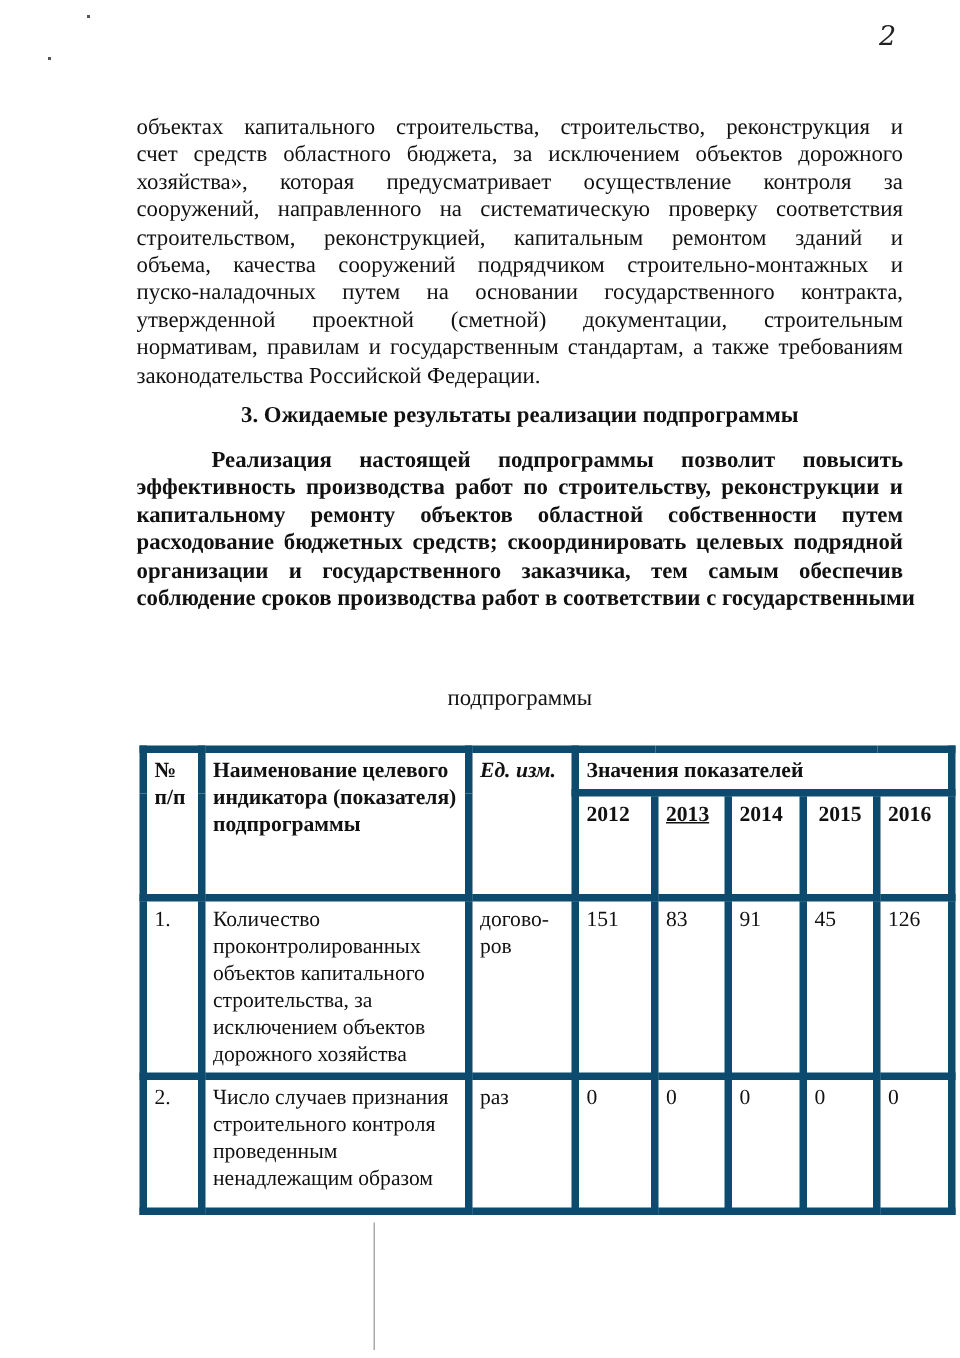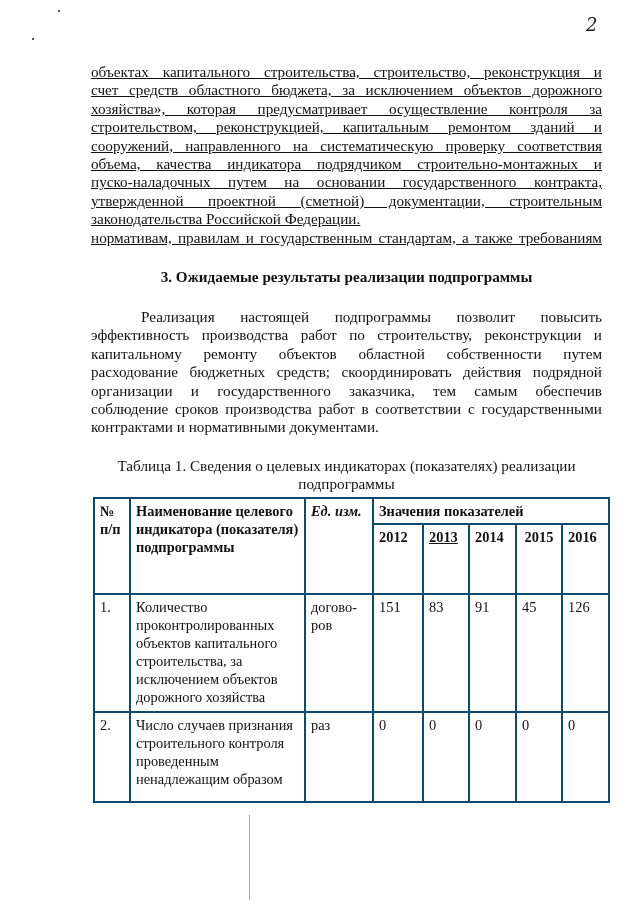--- a/index.html
+++ b/index.html
@@ -11,58 +11,56 @@
   .para { position: absolute; left: 91px; width: 511px; font-size: 15.2px; line-height: 18.4px;
           text-align: justify; }
   .para .ln { display: block; text-align: justify; text-align-last: justify; white-space: nowrap; }
   .para .ln.last { text-align-last: left; }
   .heading { position: absolute; left: 91px; width: 511px; top: 268px; text-align: center;
              font-weight: bold; font-size: 15.2px; }
   .caption { position: absolute; left: 91px; width: 511px; top: 457px; text-align: center;
              font-size: 15.2px; line-height: 18px; }
   table.ind { position: absolute; left: 93px; top: 497px; border-collapse: collapse;
               font-size: 14.4px; line-height: 18px; }
-  table.ind td { border: 2px solid #0c4a6e; vertical-align: top; padding: 3px 5px; }
+  table.ind td { border: 5px solid #0c4a6e; vertical-align: top; padding: 3px 5px; }
   .bold { font-weight: bold; }
   .margin-mark { position: absolute; left: 249px; width: 1px; background: #aaa; }
 </style>
 </head>
 <body>
 
 <div class="page-number">2</div>
 <div class="speck" style="left:58px;top:10px;"></div>
 <div class="speck" style="left:32px;top:38px;"></div>
 
-<div class="para" style="top:63px;text-decoration:underline;">
+<div class="para" style="top:76px;">
   <span class="ln">объектах капитального строительства, строительство, реконструкция и</span>
   <span class="ln">счет средств областного бюджета, за исключением объектов дорожного</span>
   <span class="ln">хозяйства», которая предусматривает осуществление контроля за</span>
+  <span class="ln">сооружений, направленного на систематическую проверку соответствия</span>
   <span class="ln">строительством, реконструкцией, капитальным ремонтом зданий и</span>
-  <span class="ln">сооружений, направленного на систематическую проверку соответствия</span>
-  <span class="ln">объема, качества индикатора подрядчиком строительно-монтажных и</span>
+  <span class="ln">объема, качества сооружений подрядчиком строительно-монтажных и</span>
   <span class="ln">пуско-наладочных путем на основании государственного контракта,</span>
   <span class="ln">утвержденной проектной (сметной) документации, строительным</span>
+  <span class="ln">нормативам, правилам и государственным стандартам, а также требованиям</span>
   <span class="ln last">законодательства Российской Федерации.</span>
-  <span class="ln">нормативам, правилам и государственным стандартам, а также требованиям</span>
 </div>
 
 <div class="heading">3. Ожидаемые результаты реализации подпрограммы</div>
 
-<div class="para" style="top:308px;">
+<div class="para" style="top:298px;font-weight:bold;">
   <span class="ln" style="padding-left:50px;">Реализация настоящей подпрограммы позволит повысить</span>
   <span class="ln">эффективность производства работ по строительству, реконструкции и</span>
   <span class="ln">капитальному ремонту объектов областной собственности путем</span>
-  <span class="ln">расходование бюджетных средств; скоординировать действия подрядной</span>
+  <span class="ln">расходование бюджетных средств; скоординировать целевых подрядной</span>
   <span class="ln">организации и государственного заказчика, тем самым обеспечив</span>
   <span class="ln">соблюдение сроков производства работ в соответствии с государственными</span>
-  <span class="ln last">контрактами и нормативными документами.</span>
 </div>
 
 <div class="caption">
-  <div>Таблица 1. Сведения о целевых индикаторах (показателях) реализации</div>
   <div>подпрограммы</div>
 </div>
 
 <table class="ind">
   <tbody>
       <tr style="height:25px;">
     <td rowspan="2" class="bold" style="width:24px;">№ п/п</td>
     <td rowspan="2" class="bold" style="width:163px;">Наименование целевого индикатора (показателя) подпрограммы</td>
     <td rowspan="2" class="bold" style="width:56px;font-style:italic;">Ед. изм.</td>
     <td colspan="5" class="bold">Значения показателей</td>

